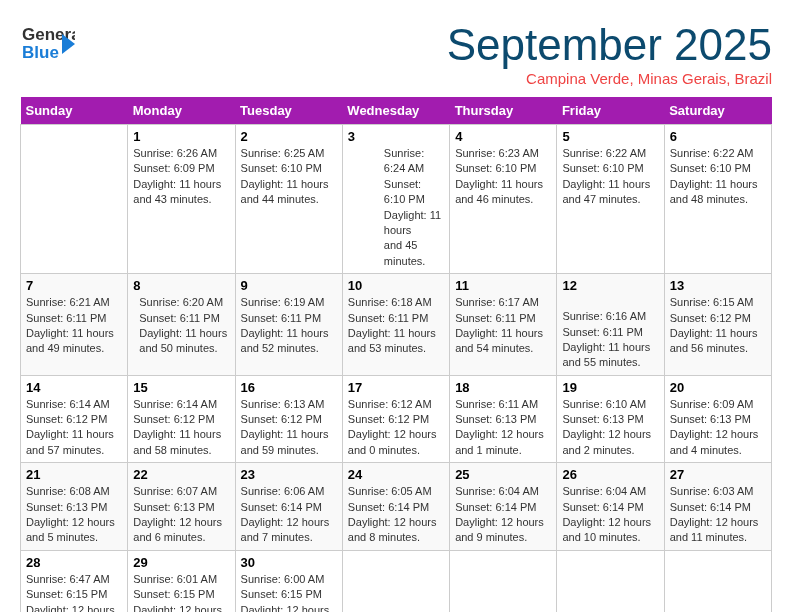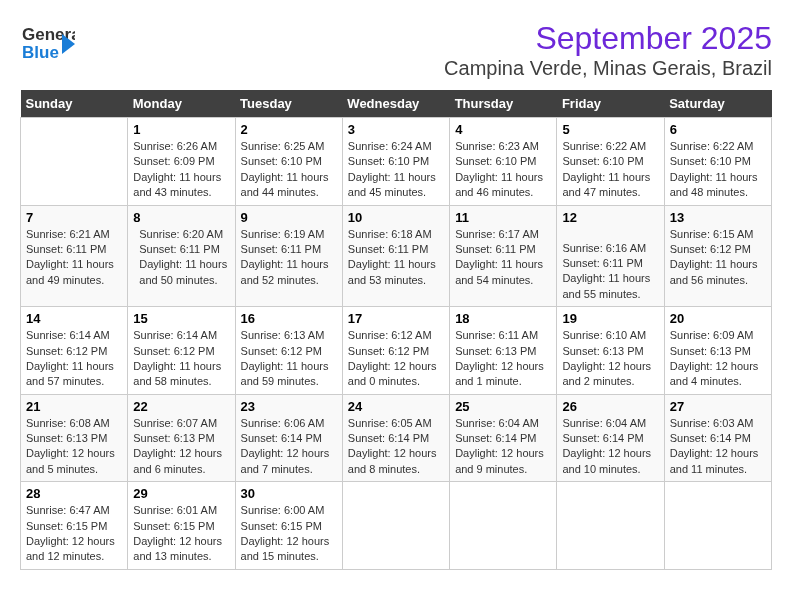--- a/index.html
+++ b/index.html
@@ -18,35 +18,35 @@
     }
     .logo-wrapper {
       display: flex;
       align-items: center;
       gap: 2px;
     }
     .title-area {
       text-align: right;
     }
     .month-title {
-      font-size: 32px;
-      color: #6d28d9;
+      font-size: 44px;
+      color: #0c4a6e;
       font-weight: normal;
     }
     .location {
-      font-size: 20px;
-      color: #404040;
+      font-size: 15px;
+      color: #ef4444;
     }
     table {
       width: 100%;
       border-collapse: collapse;
       font-size: 11px;
     }
     thead tr th {
-      background-color: #404040;
+      background-color: #a21caf;
       color: white;
       padding: 6px 5px;
       text-align: left;
       font-size: 13px;
       font-weight: bold;
     }
     tbody tr td {
       border: 1px solid #ccc;
       vertical-align: top;
       padding: 4px 5px;
@@ -109,21 +109,21 @@
         </td>
         <td>
           <span class="day-num">2</span>
           <div class="day-info" style="white-space: pre-line;">Sunrise: 6:25 AM
 Sunset: 6:10 PM
 Daylight: 11 hours
 and 44 minutes.</div>
         </td>
         <td>
           <span class="day-num">3</span>
-          <div class="day-info" style="white-space: pre-line;">Sunrise: 6:24 AM
+          <div class="day-info" style="white-space: pre-line; margin-left: 36px;">Sunrise: 6:24 AM
 Sunset: 6:10 PM
 Daylight: 11 hours
 and 45 minutes.</div>
         </td>
         <td>
           <span class="day-num">4</span>
           <div class="day-info" style="white-space: pre-line;">Sunrise: 6:23 AM
 Sunset: 6:10 PM
 Daylight: 11 hours
 and 46 minutes.</div>

